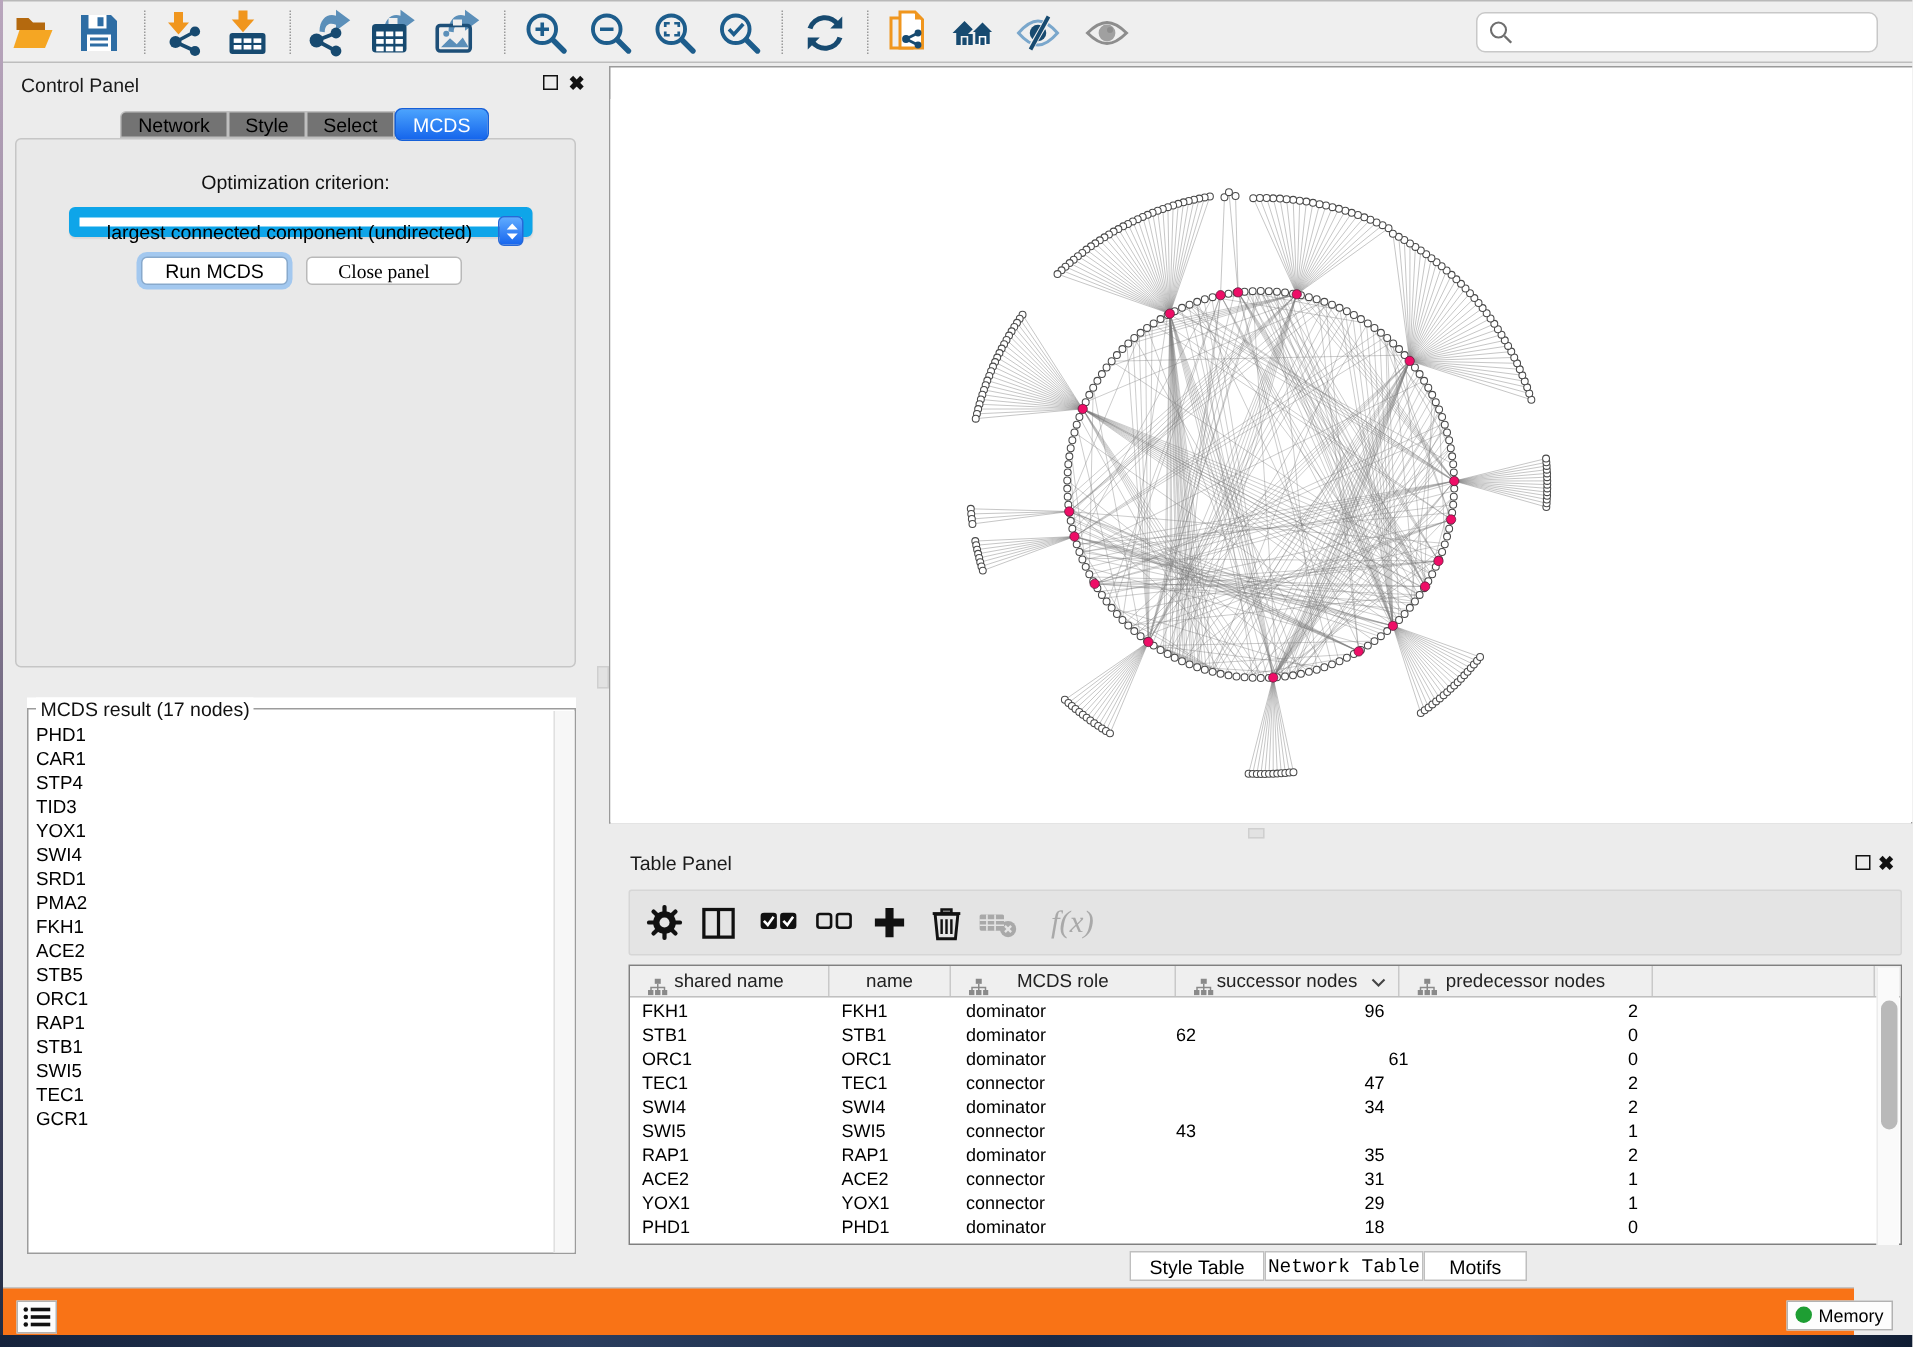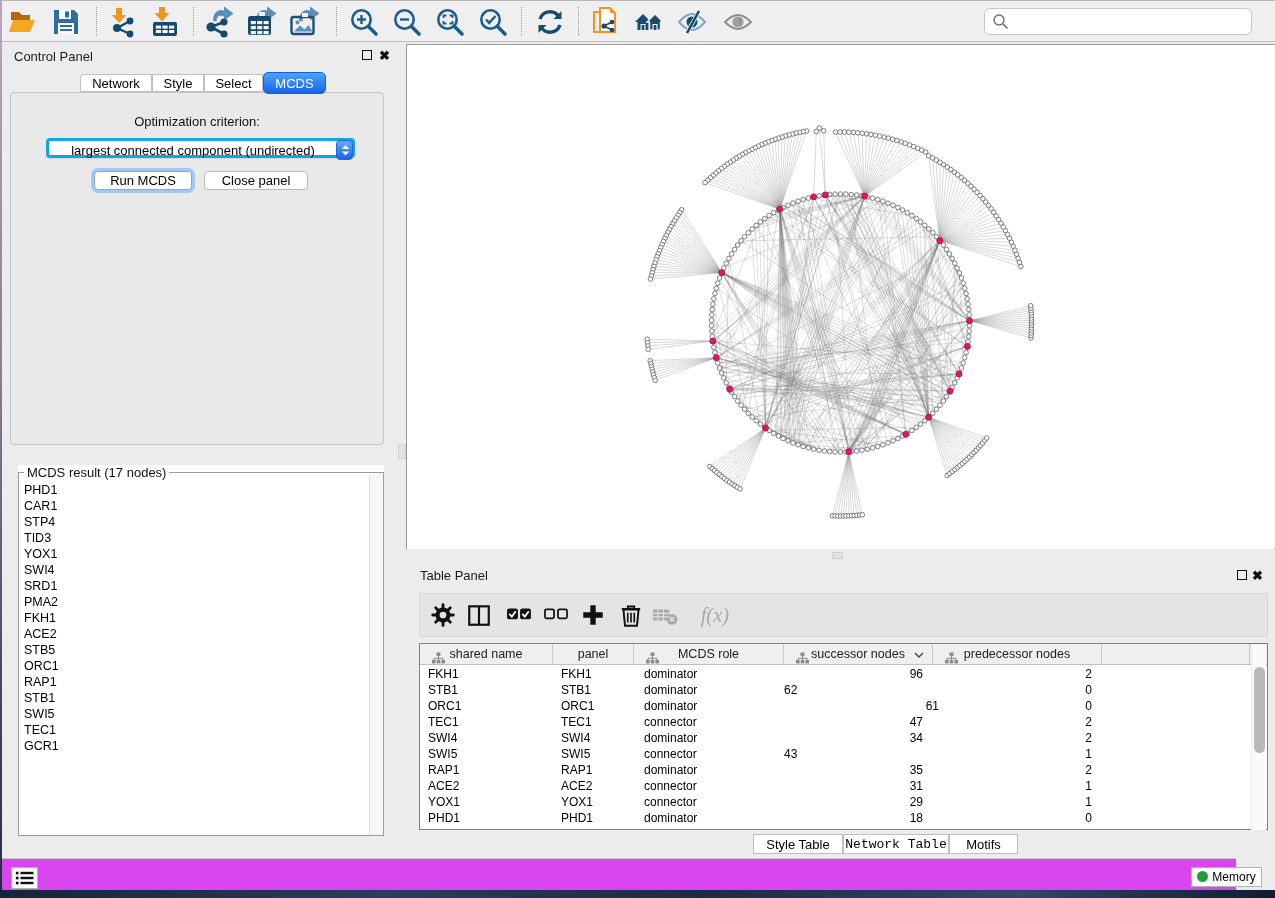--- a/index.html
+++ b/index.html
@@ -13,33 +13,33 @@
 .vsep { position:absolute; top:6px; height:29px; width:0; border-left:1px dotted #9a9a9a; }
 #searchbox { position:absolute; left:984px; top:7px; width:268px; height:27px; background:#fff; border:1px solid #c8c8c8; border-radius:6px; }
 
 
 #ctrl { left:2px; top:42px; width:390px; height:816px; background:#ececec; }
 #ctrl-title { position:absolute; left:12px; top:7px; font-size:13px; color:#1a1a1a; }
 .winbtn-sq { position:absolute; width:10px; height:10px; border:1.5px solid #111; }
 .winbtn-x { position:absolute; font-size:13px; font-weight:bold; color:#111; line-height:10px; }
 
 .tabrow { position:absolute; }
-.tab { position:absolute; top:0; height:18px; background:#ffffff; border:1px solid #bfbfbf; font-size:13px; color:#000; text-align:center; line-height:17px; z-index:4; }
+.tab { position:absolute; top:0; height:18px; background:#737373; border:1px solid #bfbfbf; font-size:13px; color:#000; text-align:center; line-height:17px; z-index:4; }
 .tab.first { border-radius:4px 0 0 0; }
 .tab.last { border-radius:0 4px 0 0; }
 .tab.sel { background:linear-gradient(#4ba3fd,#1565ec); color:#fff; border:1px solid #1560d8; border-radius:5px; height:22px; top:-2px; z-index:5; line-height:21px; }
 
 #tabbox { position:absolute; left:8px; top:50px; width:374px; height:353px; background:#e9e9e9; border:1px solid #c6c6c6; border-radius:4px; }
 #optlabel { position:absolute; left:0; top:21px; width:100%; text-align:center; font-size:13px; color:#111; }
-#dropdown { position:absolute; left:35px; top:45px; width:309px; height:20px; background:#fff; border:3px solid #0ea5e9; border-radius:4px; box-shadow:0 1px 1px rgba(0,0,0,0.08); font-size:13px; line-height:19px; text-align:center; color:#000; padding-right:15px; }
+#dropdown { position:absolute; left:35px; top:45px; width:309px; height:20px; background:#fff; border:7px solid #0ea5e9; border-radius:4px; box-shadow:0 1px 1px rgba(0,0,0,0.08); font-size:13px; line-height:19px; text-align:center; color:#000; padding-right:15px; }
 #dropbtn { position:absolute; right:-1px; top:-1px; width:17px; height:20px; background:linear-gradient(#5fabff,#1766ee); border-radius:4px; border:1px solid #2668d8; }
 #dropbtn svg { position:absolute; left:2px; top:2px; }
 .aquabtn { position:absolute; top:78px; height:19px; background:#fff; border:1px solid #b9b9b9; border-radius:4px; font-size:13px; text-align:center; line-height:17px; color:#000; }
 #runbtn { left:83px; width:98px; box-shadow:0 0 0 3px #a3c8ef; border-color:#88a9cc; }
-#closebtn { left:193px; width:104px; }
+#closebtn { left:193px; width:104px;font-family:Liberation Serif, serif; }
 
 #mcdsbox { position:absolute; left:16px; top:423px; width:366px; height:371px; background:#fff; }
 #mcdsframe { position:absolute; left:0; top:7px; right:0; bottom:0; border:1px solid #9c9c9c; }
 #mcdslabel { position:absolute; left:6px; top:0px; background:#fff; padding:0 3px; font-size:13px; color:#111; z-index:2; }
 #mcdslist { position:absolute; left:6px; top:17px; font-size:12.5px; color:#000; line-height:16px; }
 #mcdsscroll { position:absolute; right:1px; top:9px; width:14px; height:361px; background:#f7f7f7; border-left:1px solid #e0e0e0; }
 
 
 #netwin { left:406px; top:44px; width:869px; height:505px; background:#fff; border:1px solid #9a9a9a; border-right:none; }
 #nettitle { position:absolute; left:0; top:0; width:100%; height:20px; background:linear-gradient(#f0f0f0,#d9d9d9); border-bottom:1px solid #b3b3b3; }
@@ -58,21 +58,21 @@
 .trow { position:absolute; left:0; width:830px; height:16px; font-size:12px; color:#000; }
 .trow span { position:absolute; top:1px; }
 #tscroll { position:absolute; right:1px; top:1px; width:15px; height:185px; background:#fafafa; border-left:1px solid #ececec; }
 #tscroll .thumb { position:absolute; left:2px; top:22px; width:11px; height:86px; background:#b9b9b9; border-radius:6px; }
 
 .btabs { position:absolute; top:273px; height:22px; }
 .btab { position:absolute; top:1px; height:20px; background:#fff; border:1px solid #bfbfbf; font-size:13px; color:#000; text-align:center; line-height:20px; }
 .btab.sel { background:linear-gradient(#4ba3fd,#1565ec); color:#fff; border-color:#1560d8; border-radius:4px; height:21px; top:16px; line-height:20px;margin-top:44px; }
 
 
-#statusbar { left:0; top:858px; width:1236px; height:32px; background:#d946ef; border-top:1px solid #c4c4c4; }
+#statusbar { left:0; top:858px; width:1236px; height:32px; background:#f97316; border-top:1px solid #c4c4c4; }
 #listbtn { position:absolute; left:11px; top:8px; width:27px; height:22px; background:#fdfdfd; border:1px solid #b2b2b2; }
 #membtn { position:absolute; left:1191px; top:8px; width:71px; height:20px; background:#fdfdfd; border:1px solid #b2b2b2; font-size:12px; line-height:18px; text-align:center; color:#000; }
 #membtn i { display:inline-block; width:11px; height:11px; border-radius:50%; background:#1e9e33; margin-right:4px; vertical-align:-1px; }
 
 #wallpaper { left:0; top:890px; width:1275px; height:8px; background:linear-gradient(90deg,#16233c,#2a3d5e 30%,#1b2b47 55%,#32466b 80%,#101d33); }
 #leftstrip { left:0; top:0; width:2px; height:890px; background:linear-gradient(#b9a6bd,#8d7f96 40%,#4a4a66 75%,#232c44); }
 </style>
 </head>
 <body>
 <div class="abs" id="toolbar">
@@ -1140,21 +1140,21 @@
             <svg class="hicon" width="13" height="12" viewBox="0 0 13 12">
               <g fill="#8a8a8a">
                 <rect x="4.5" y="0.5" width="4" height="3.4"></rect>
                 <rect x="0" y="8" width="3.6" height="3.4"></rect>
                 <rect x="4.7" y="8" width="3.6" height="3.4"></rect>
                 <rect x="9.4" y="8" width="3.6" height="3.4"></rect>
                 <path d="M6.5 4 v2.5 M2 8 V6.3 h9 V8 M6.5 6 v2" stroke="#8a8a8a" fill="none"></path>
               </g>
             </svg>
           </span><span style="display:inline-block;width:100%">shared name</span></div>
-        <div class="hcol" style="left:133px;width:81px"><span style="display:inline-block;width:100%">panel</span></div>
+        <div class="hcol" style="left:133px;width:81px"><span style="display:inline-block;width:100%">name</span></div>
         <div class="hcol" style="left:214px;width:150px"><span style="position:absolute;left:5px;top:4px;width:13px;height:12px">
             <svg class="hicon" width="13" height="12" viewBox="0 0 13 12">
               <g fill="#8a8a8a">
                 <rect x="4.5" y="0.5" width="4" height="3.4"></rect>
                 <rect x="0" y="8" width="3.6" height="3.4"></rect>
                 <rect x="4.7" y="8" width="3.6" height="3.4"></rect>
                 <rect x="9.4" y="8" width="3.6" height="3.4"></rect>
                 <path d="M6.5 4 v2.5 M2 8 V6.3 h9 V8 M6.5 6 v2" stroke="#8a8a8a" fill="none"></path>
               </g>
             </svg>

